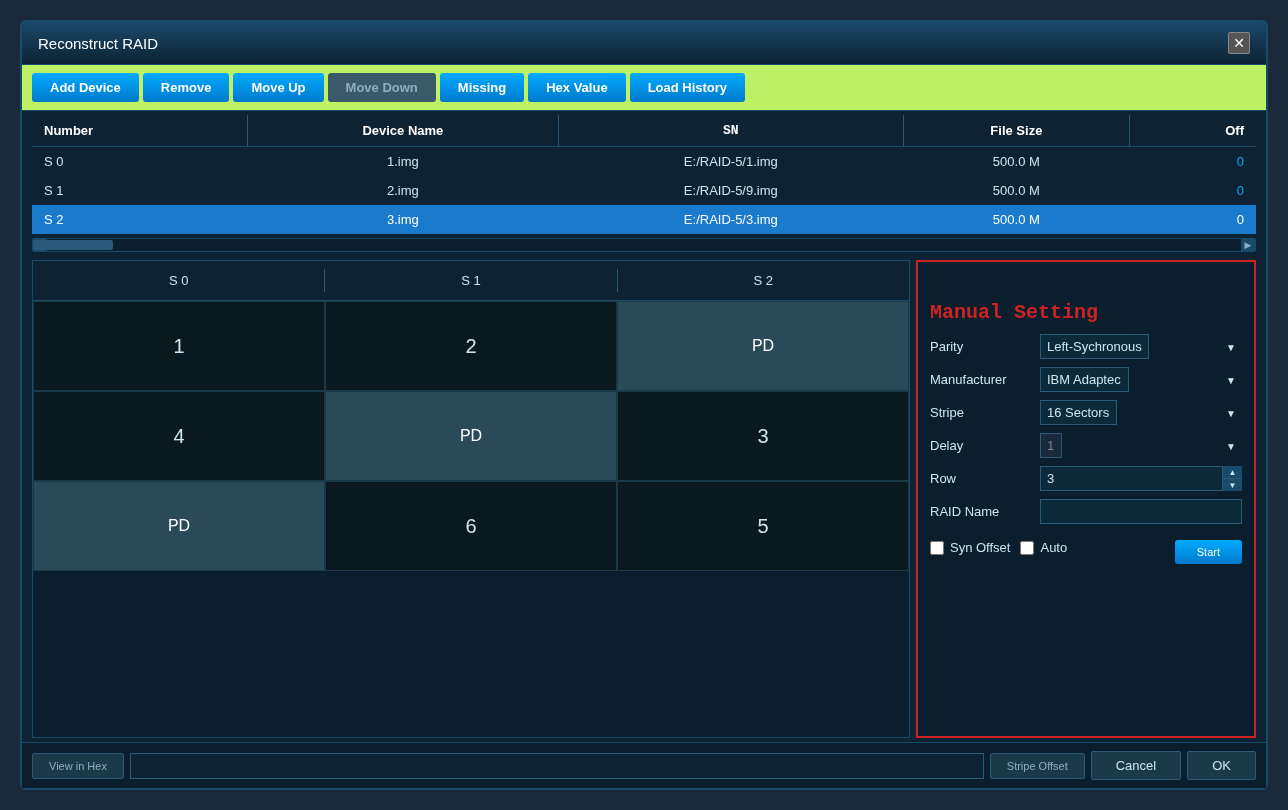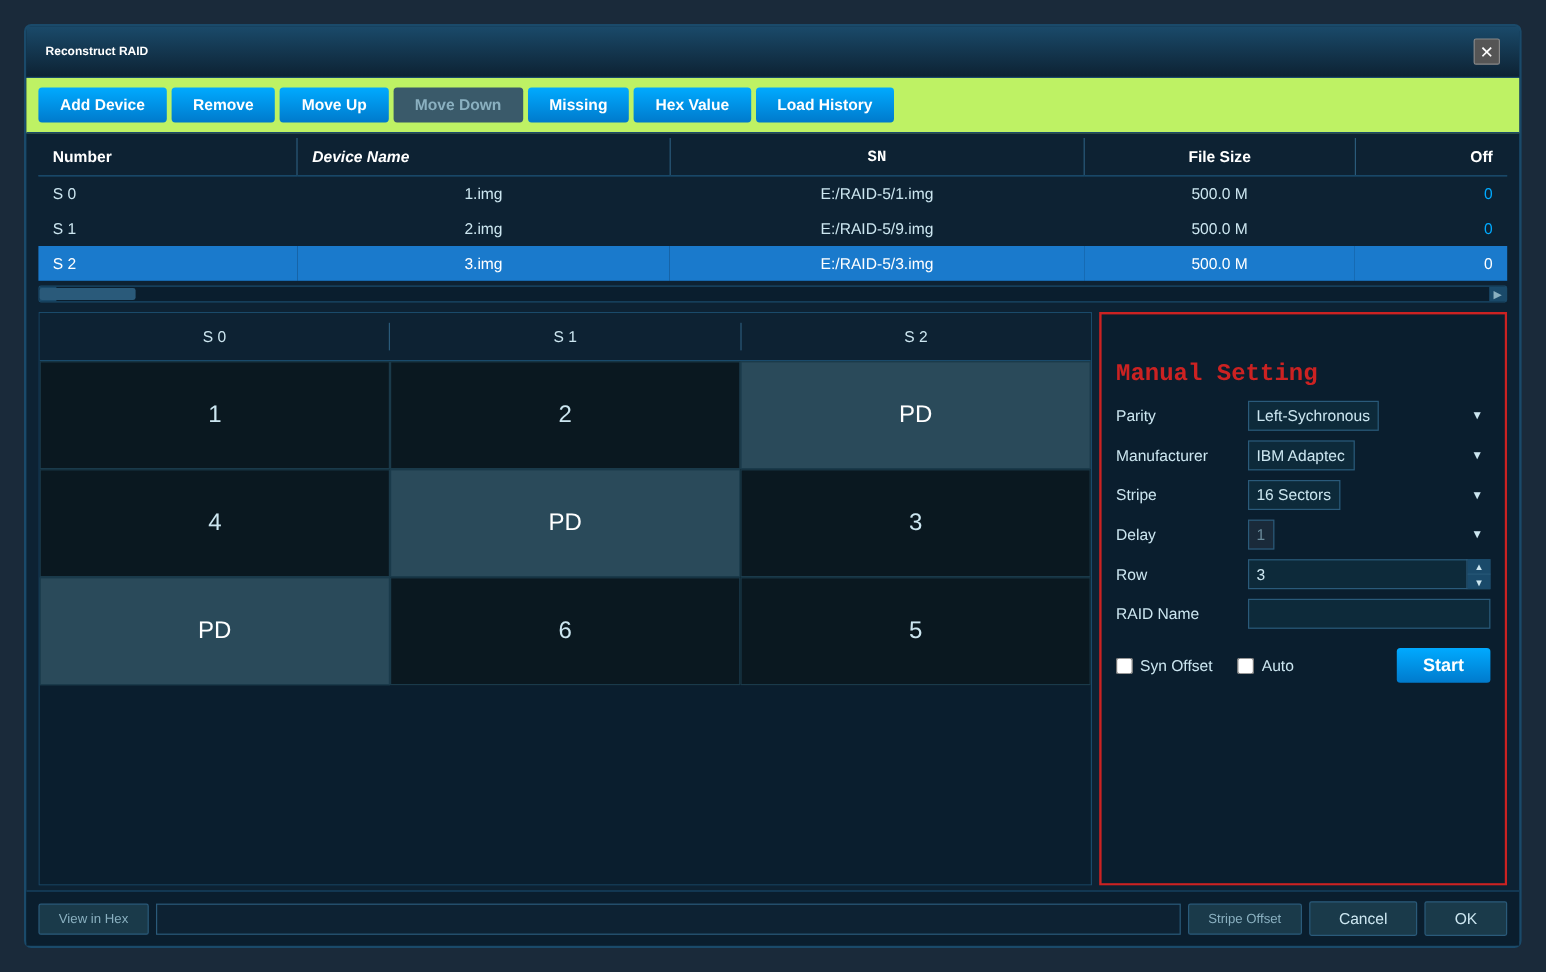--- a/index.html
+++ b/index.html
@@ -26,22 +26,22 @@
     }
     .title-bar {
       background: linear-gradient(to bottom, #1a4a6a, #0d2233);
       padding: 10px 16px;
       display: flex;
       align-items: center;
       justify-content: space-between;
       border-bottom: 1px solid #1a4a6a;
     }
     .title-bar-title {
-      font-size: 10px;
-      font-weight: bold;
+      font-size: 15px;
+      font-weight: normal;
       color: #fff;
     }
     .close-btn {
       width: 22px;
       height: 22px;
       background: #555;
       border: 1px solid #888;
       color: #fff;
       cursor: pointer;
       display: flex;
@@ -178,21 +178,21 @@
       display: flex;
       align-items: center;
       justify-content: center;
       font-size: 20px;
       color: #cce6f0;
       background: #0a1820;
     }
     .grid-cell.parity {
       background: #2a4a5a;
       color: #fff;
-      font-size: 20px;
+      font-size: 16px;
     }
     .right-panel {
       width: 340px;
       border: 2px solid #cc2222;
       background: #0a1e2e;
       display: flex;
       flex-direction: column;
       padding: 8px 12px;
     }
     .manual-setting-title {
@@ -275,44 +275,43 @@
       align-items: center;
       justify-content: center;
       font-size: 8px;
       color: #cce6f0;
       cursor: pointer;
       border: none;
     }
     .spin-btn:first-child { border-bottom: 1px solid #2a5a7a; }
     .bottom-row {
       display: flex;
-      align-items: center;
+      align-items: flex-start;
       margin-top: 8px;
-      gap: 11px;
     }
     .checkbox-group {
       display: flex;
       align-items: center;
       gap: 6px;
       font-size: 13px;
       color: #cce6f0;
     }
     .checkbox-group input[type=checkbox] {
       width: 14px; height: 14px;
       cursor: pointer;
     }
     .start-btn {
       margin-left: auto;
       padding: 6px 22px;
       background: linear-gradient(to bottom, #00aaff, #007acc);
       border: none;
       border-radius: 3px;
       color: #fff;
-      font-size: 15px;
-      font-weight: bold;
+      font-size: 11px;
+      font-weight: normal;
       cursor: pointer;
     }
     .footer {
       display: flex;
       align-items: center;
       padding: 8px 10px;
       gap: 6px;
       border-top: 1px solid #1a4a6a;
       background: #0a1e2e;
     }
@@ -376,21 +375,21 @@
     <button class="toolbar-btn active">Missing</button>
     <button class="toolbar-btn active">Hex Value</button>
     <button class="toolbar-btn active">Load History</button>
   </div>
 
   <div class="table-section">
     <table class="data-table">
       <thead>
         <tr>
           <th>Number</th>
-          <th class="col-divider" style="text-align:left;font-style:italic;">Device Name</th>
+          <th class="col-divider" style="text-align:center;">Device Name</th>
           <th class="col-divider" style="text-align:center;font-family:Liberation Mono, monospace;">SN</th>
           <th class="col-divider" style="text-align:center;">File Size</th>
           <th class="col-divider" style="text-align:right;">Off</th>
         </tr>
       </thead>
       <tbody>
         <tr>
           <td>S 0</td>
           <td style="text-align:center;">1.img</td>
           <td style="text-align:center;">E:/RAID-5/1.img</td>

